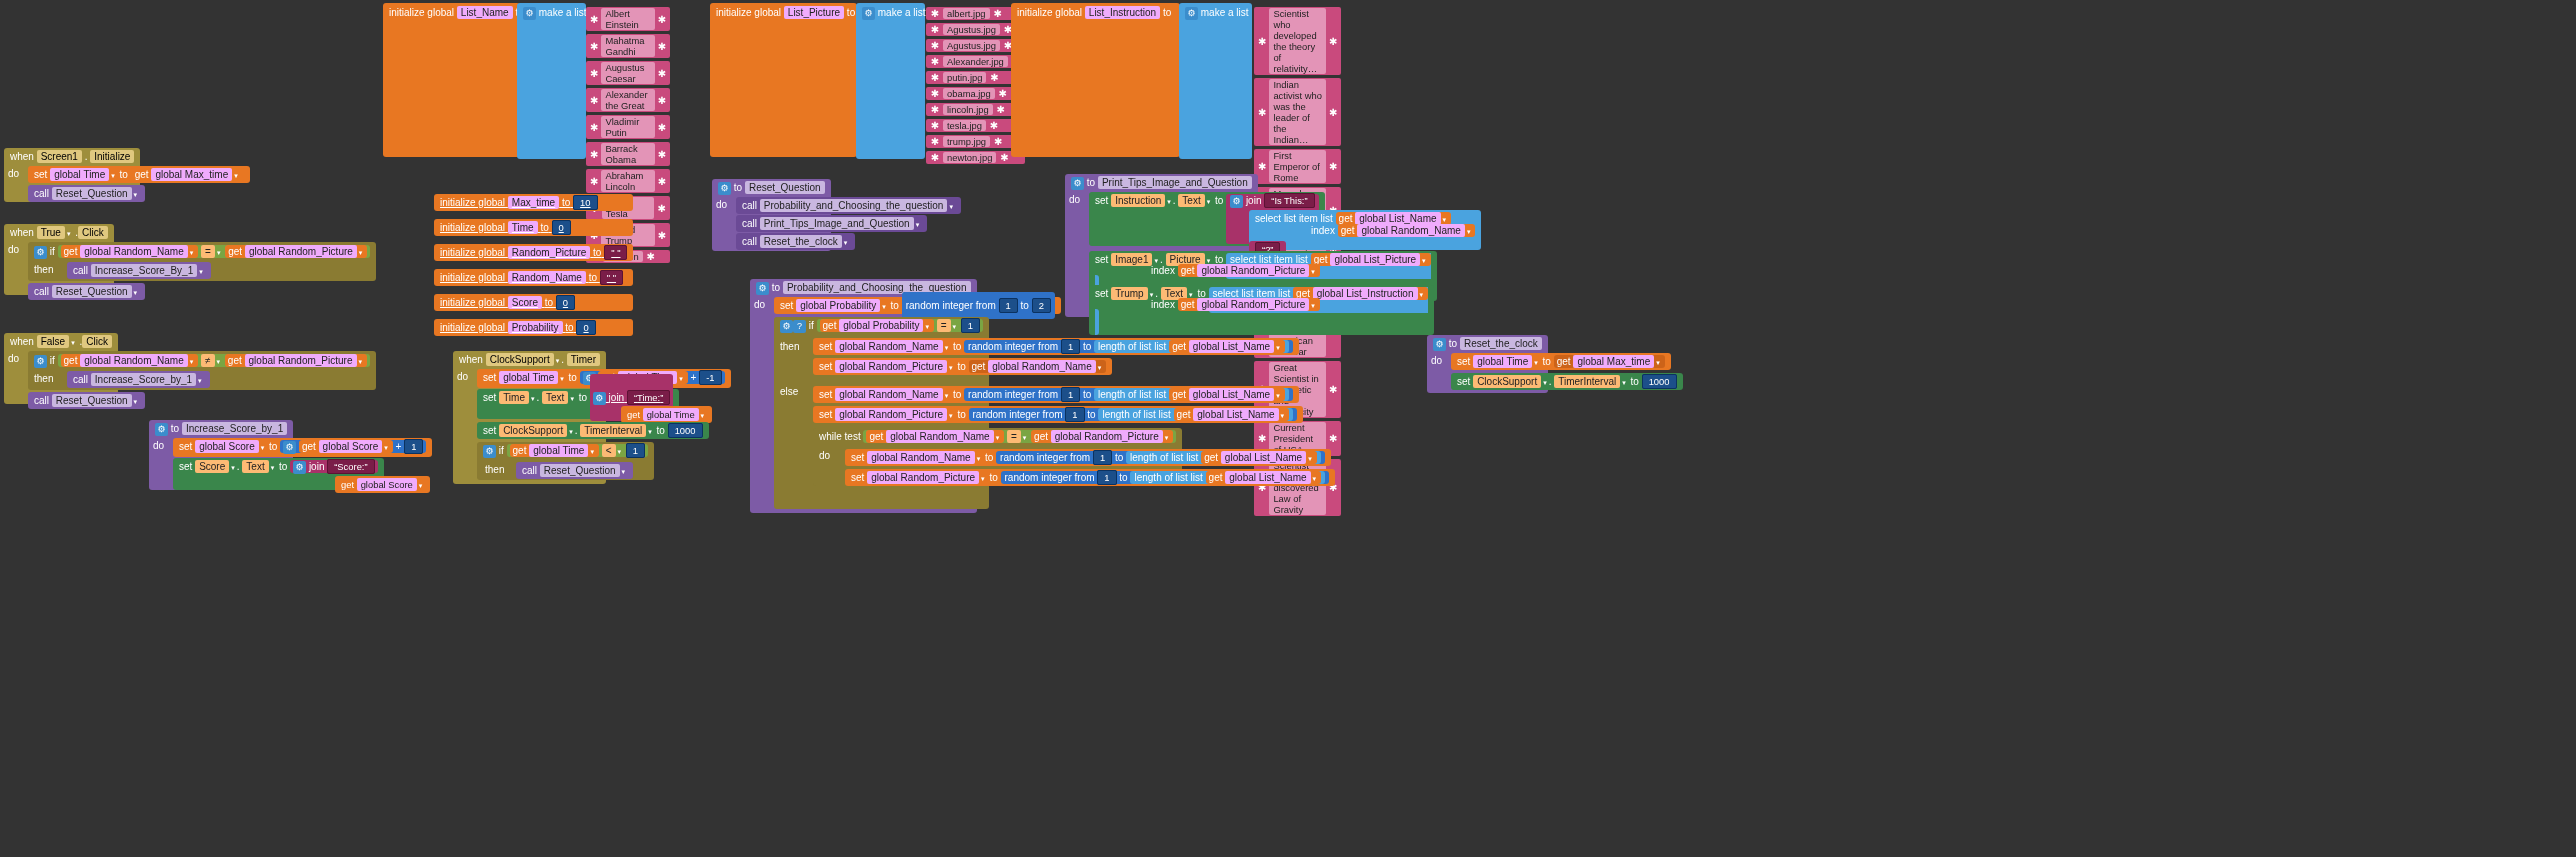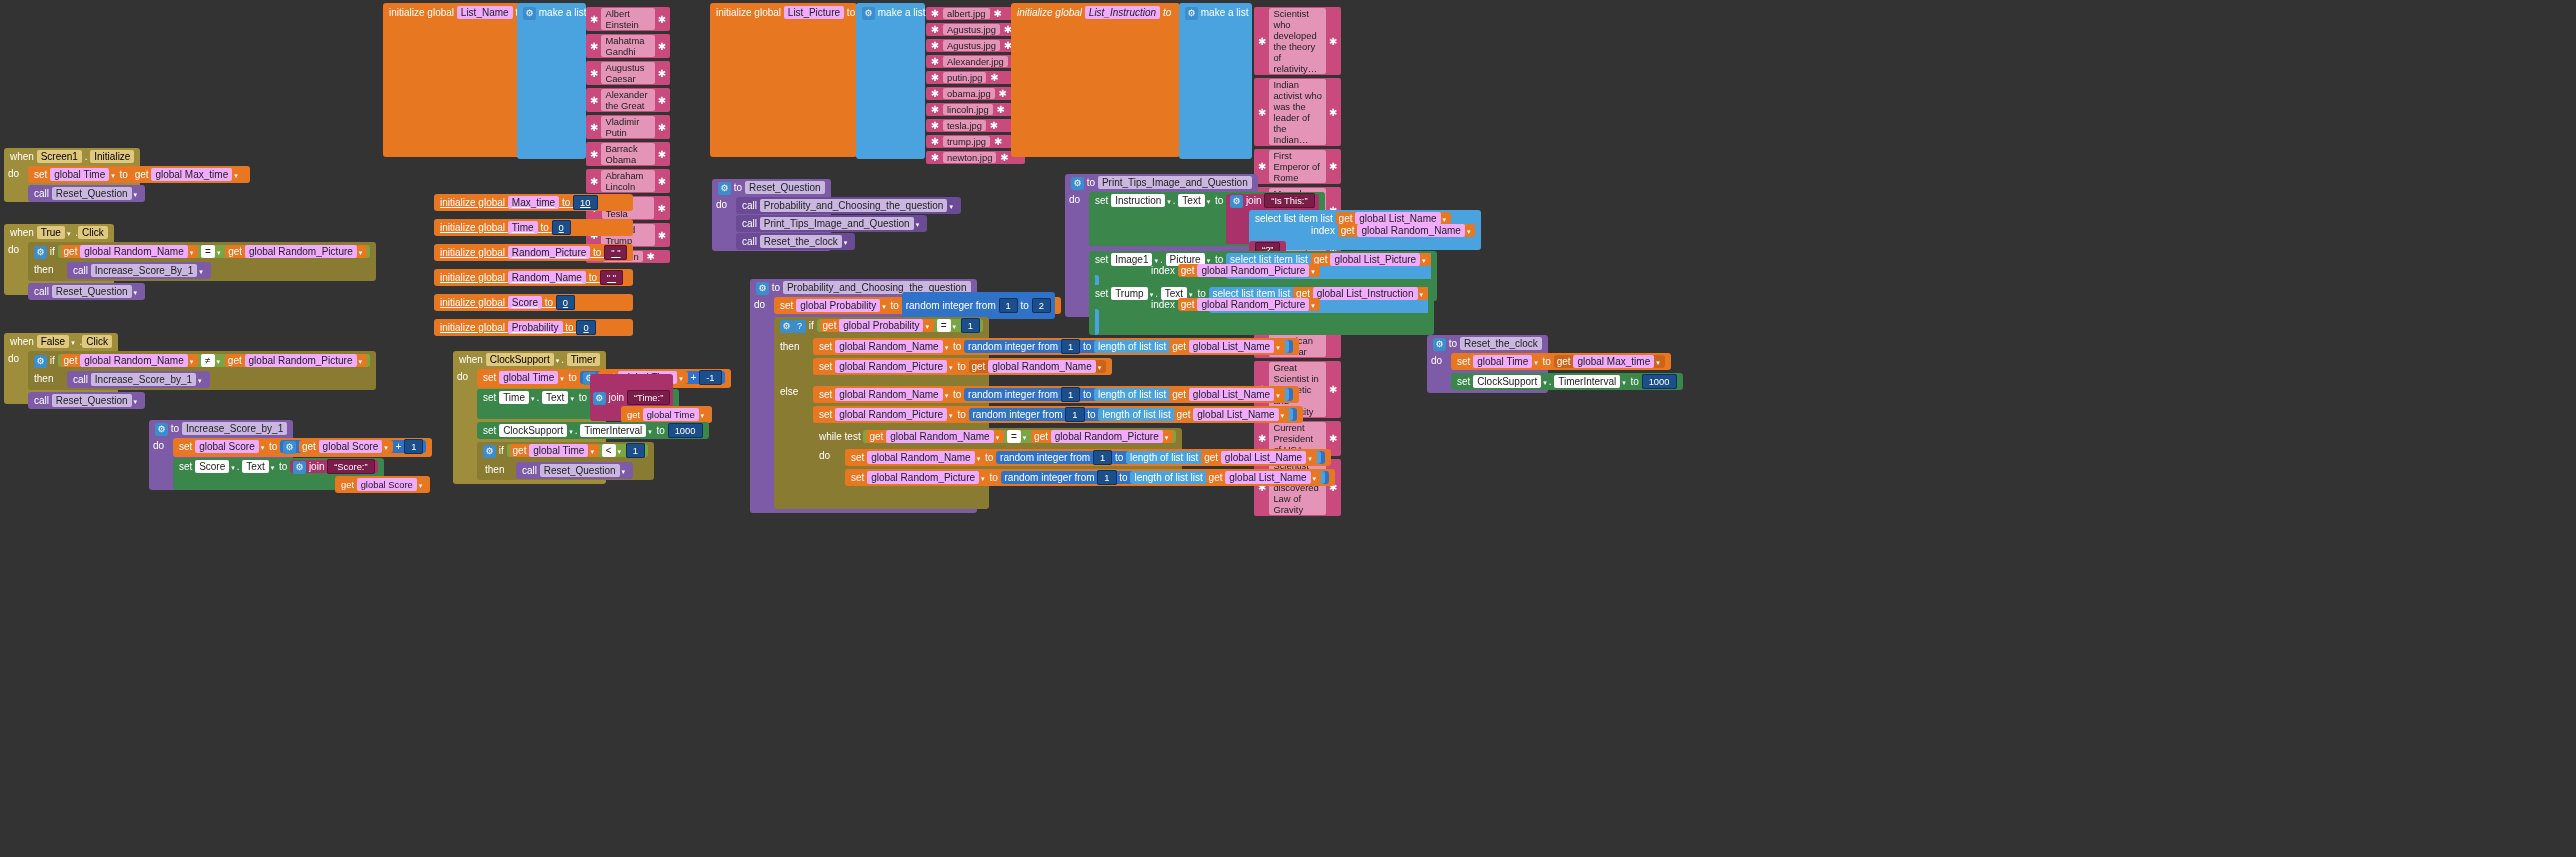--- a/index.html
+++ b/index.html
@@ -28,21 +28,21 @@
   .green { background: #3a864b; }
   .blue { background: #2f72c8; }
   .skybl{ background:#4aa3df;}
   .magenta{ background:#a83269;}
   .lime{ background:#7aa543;}
   .star{color:#fff;display:inline-block;width:10px;text-align:center;}
   .gear{width:13px;height:13px;background:#3b8dcc;border-radius:2px;display:inline-block;vertical-align:middle;text-align:center;line-height:13px;font-size:9px;color:#fff;}
   .qm{width:13px;height:13px;background:#3b8dcc;border-radius:2px;display:inline-block;vertical-align:middle;text-align:center;line-height:13px;font-size:9px;color:#fff;}
   .dd{color:#fff;font-size:7px;padding:0 2px;}
   .fld{background:#e0c87f;color:#000;padding:1px 4px;border-radius:2px;}
-  .fld-g{background:#ffffff;color:#222;padding:1px 4px;border-radius:2px;}
+  .fld-g{background:#fdba74;color:#222;padding:1px 4px;border-radius:2px;}
   .fld-p{background:#c9b7e0;color:#222;padding:1px 4px;border-radius:2px;}
   .fld-o{background:#f0abfc;color:#222;padding:1px 4px;border-radius:2px;}
   .num{background:#1c4f8a;color:#fff;padding:1px 6px;border-radius:2px;border:1px solid #0b3260;font-size:9.4px;}
   .txt{background:#7a1d48;color:#fff;padding:1px 6px;border-radius:2px;border:1px solid #5c1234;font-size:9.4px;}
   .stack{display:flex;flex-direction:column;gap:1px;}
   .listitem{background:#c94a7d;border-radius:2px;padding:1px 4px;margin:1px 0;display:flex;align-items:center;gap:3px;}
   .li-txt{background:#e394b7;color:#222;padding:0 4px;border-radius:2px;font-size:9.4px;}
   .cont{position:absolute;}
 </style>
 </head>
@@ -174,21 +174,21 @@
         <div class="listitem">
           <span class="star">✱</span>
           <span class="li-txt">newton.jpg</span>
           <span class="star">✱</span>
         </div>
       </div>
   </div>
 </div>
 
 <div class="cont" style="left:1011px;top:3px;">
-  <div class="blk orange" style="padding:4px 6px 139px 6px;width:157px;font-style:italic;">
+  <div class="blk orange" style="padding:4px 6px 139px 6px;width:157px;">
     <span>initialize global</span>
     <span class="fld-o">List_Instruction</span>
     <span>to</span>
   </div>
   <div class="blk skybl" style="left:168px;top:0;padding:4px 6px 139px 6px;width:61px;">
     <span class="gear">⚙</span>
     <span>make a list</span>
   </div>
   <div class="cont" style="left:243px;top:3px;">
     <div class="stack" id="li-items">
@@ -385,21 +385,21 @@
       <span class="blk orange" style="position:static;padding:1px 3px;"><span>get</span> <span class="fld-o">global Time</span><span class="dd">▾</span></span>
       <span>+</span>
       <span class="num">-1</span>
     </span>
   </div>
   <div class="blk green" style="left:24px;top:38px;padding-bottom:14px;">
     <span>set</span>
     <span class="fld-g">Time</span><span class="dd">▾</span>.
     <span class="fld-g">Text</span><span class="dd">▾</span>
     <span>to</span>
-    <span class="blk magenta" style="position:static;padding:18px 3px;">
+    <span class="blk magenta" style="position:static;padding:18px 3px;text-decoration:underline;">
       <span class="gear">⚙</span>
       <span>join</span>
       <span class="txt">“<span>Time:</span>”</span>
     </span>
   </div>
   <div class="blk orange" style="left:168px;top:55px;font-size:9.4px;">
     <span>get</span> <span class="fld-o">global Time</span><span class="dd">▾</span>
   </div>
   <div class="blk green" style="left:24px;top:71px;">
     <span>set</span>

